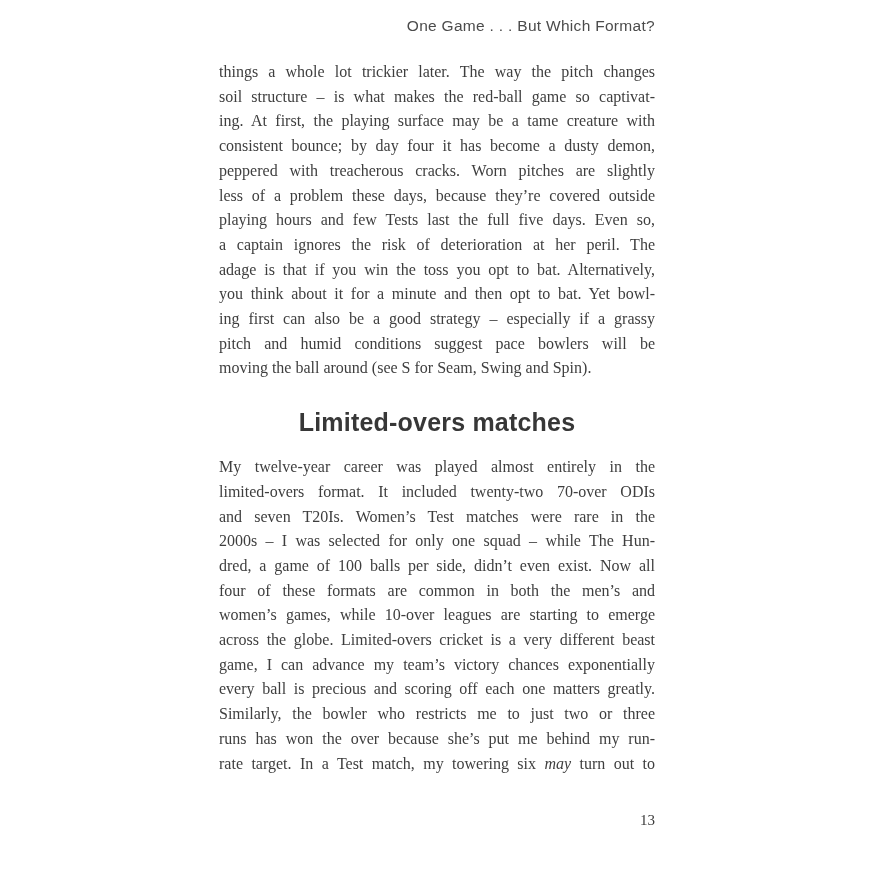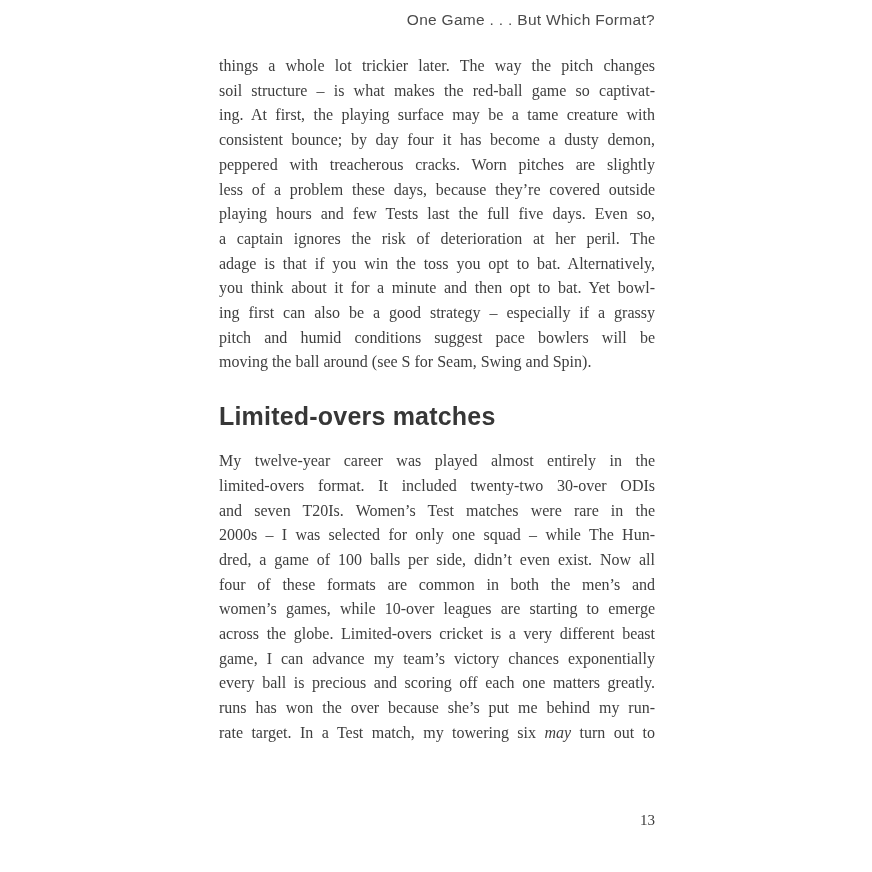--- a/index.html
+++ b/index.html
@@ -21,21 +21,21 @@
     top: 0;
     width: 436px;
   }
   .running-header {
     font-family: "Liberation Sans", sans-serif;
     font-size: 15.5px;
     line-height: 21px;
     letter-spacing: 0.3px;
     color: #4b4b4b;
     text-align: right;
-    padding-top: 9px;
+    padding-top: 15px;
   }
   .body-paragraph {
     font-family: "Liberation Serif", serif;
     font-size: 16px;
     line-height: 24.7px;
     color: #3e3e3e;
   }
   #para1 { margin-top: 24px; }
   #para2 { margin-top: 16px; }
   .text-line {
@@ -48,20 +48,21 @@
     -moz-text-align-last: left;
   }
   .section-heading {
     font-family: "Liberation Sans", sans-serif;
     font-weight: 700;
     font-size: 25px;
     line-height: 30px;
     letter-spacing: 0.2px;
     color: #373737;
     margin: 26px 0 18px 0;
+    text-align: center;
   }
   .page-number {
     position: absolute;
     top: 812px;
     right: 217px;
     font-family: "Liberation Serif", serif;
     font-size: 15px;
     color: #3a3a3a;
   }
   em { font-style: italic; }
@@ -86,28 +87,29 @@
         <div class="text-line">you think about it for a minute and then opt to bat. Yet bowl-</div>
         <div class="text-line">ing first can also be a good strategy – especially if a grassy</div>
         <div class="text-line">pitch and humid conditions suggest pace bowlers will be</div>
         <div class="text-line para-end">moving the ball around (see S for Seam, Swing and Spin).</div>
       </div>
 
     <h2 class="section-heading">Limited-overs matches</h2>
 
     <div id="para2" class="body-paragraph">
         <div class="text-line">My twelve-year career was played almost entirely in the</div>
-        <div class="text-line">limited-overs format. It included twenty-two 30-over ODIs</div>
+        <div class="text-line">limited-overs format. It included twenty-two 70-over ODIs</div>
         <div class="text-line">and seven T20Is. Women’s Test matches were rare in the</div>
         <div class="text-line">2000s – I was selected for only one squad – while The Hun-</div>
         <div class="text-line">dred, a game of 100 balls per side, didn’t even exist. Now all</div>
         <div class="text-line">four of these formats are common in both the men’s and</div>
         <div class="text-line">women’s games, while 10-over leagues are starting to emerge</div>
         <div class="text-line">across the globe. Limited-overs cricket is a very different beast</div>
         <div class="text-line">game, I can advance my team’s victory chances exponentially</div>
         <div class="text-line">every ball is precious and scoring off each one matters greatly.</div>
+        <div class="text-line">Similarly, the bowler who restricts me to just two or three</div>
         <div class="text-line">runs has won the over because she’s put me behind my run-</div>
         <div class="text-line">rate target. In a Test match, my towering six <em>may</em> turn out to</div>
       </div>
   </div>
 
   <div class="page-number">13</div>
 </div>
 
 </body></html>

